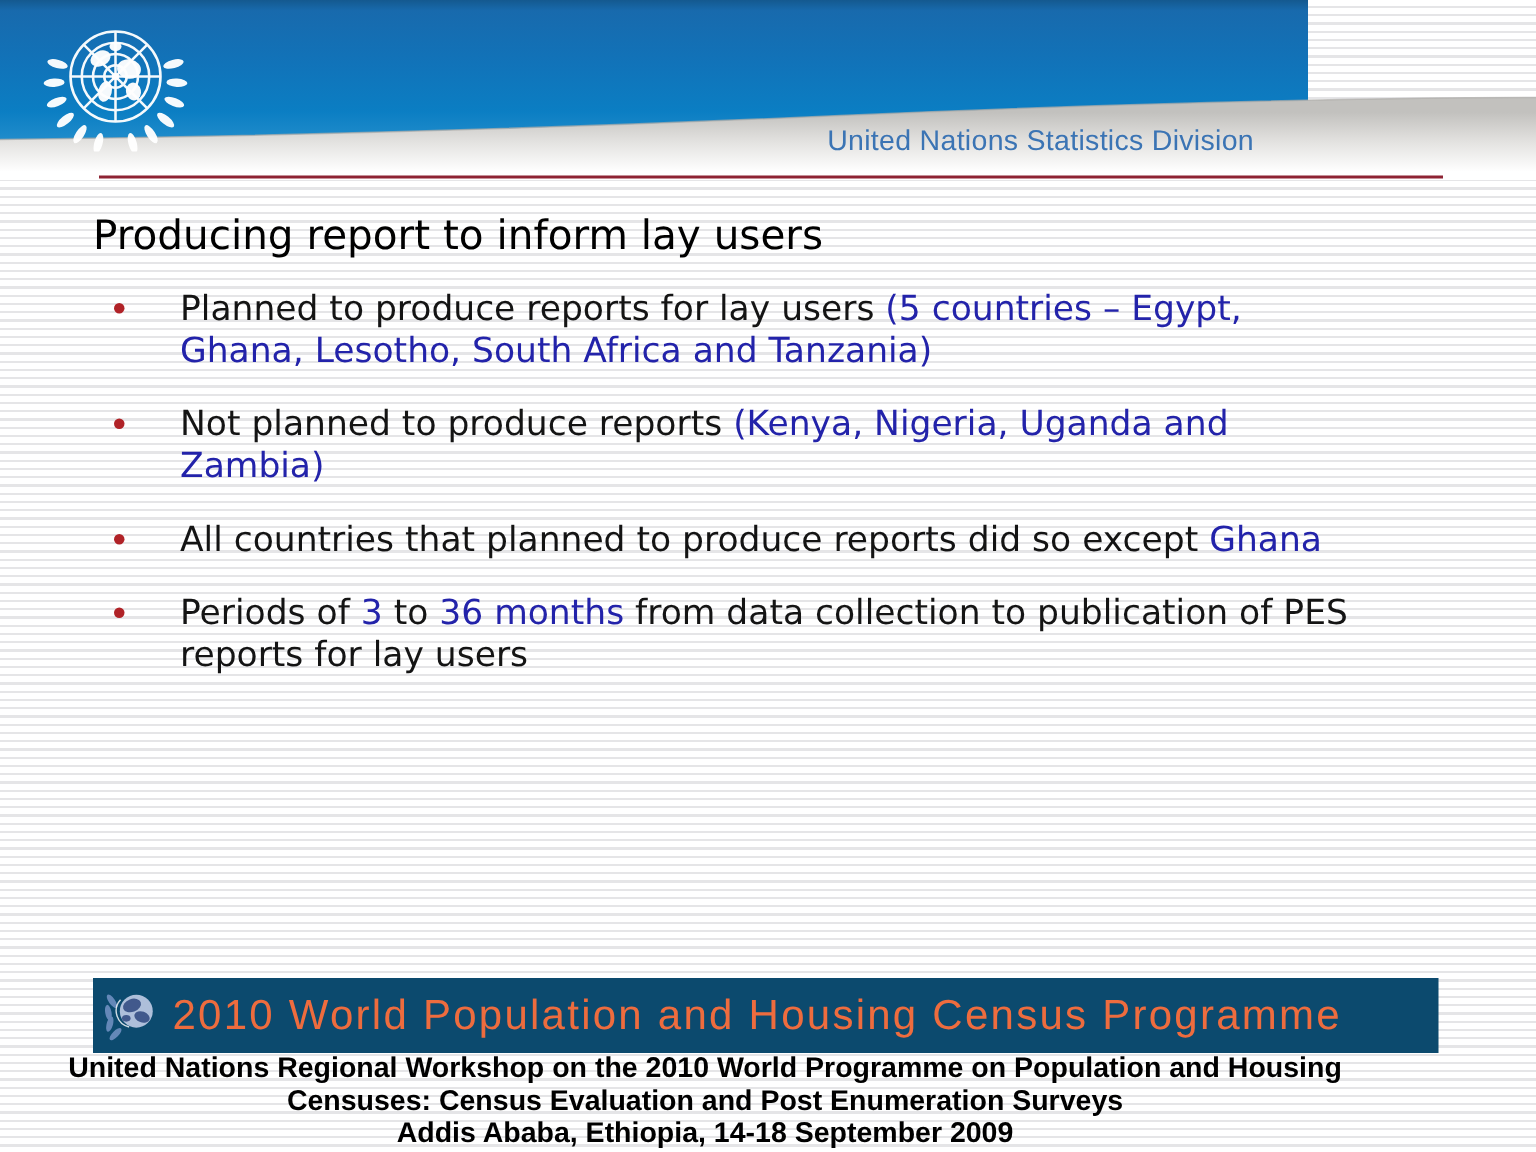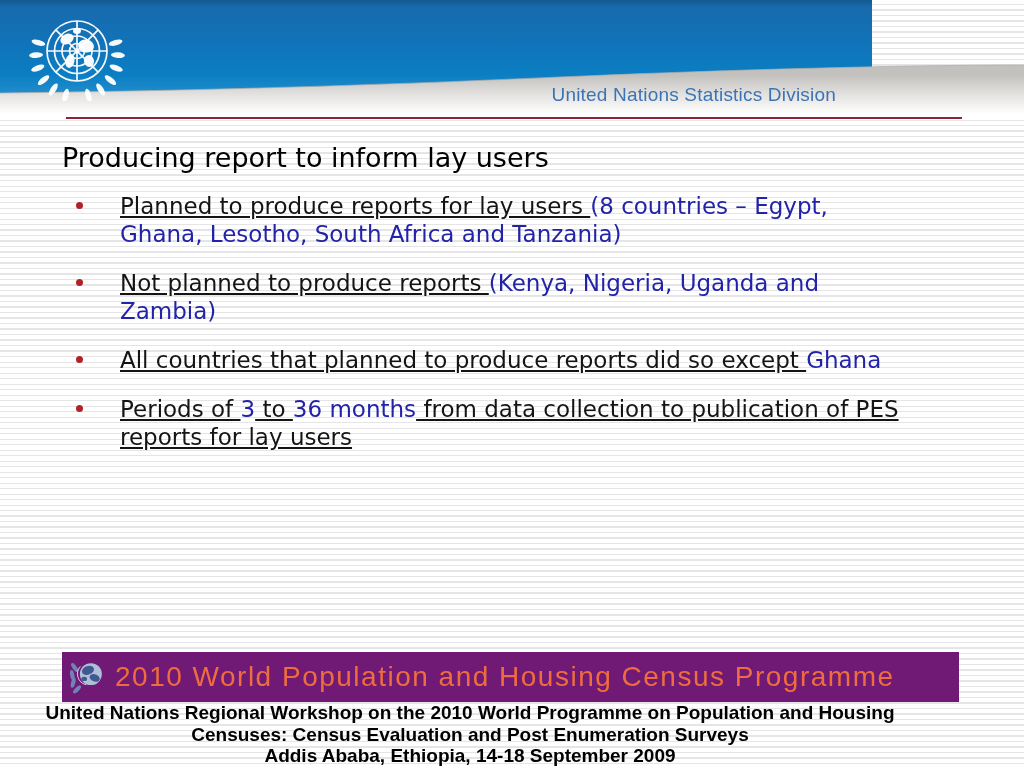--- a/index.html
+++ b/index.html
@@ -21,25 +21,25 @@
     background:var(--divider-maroon,#8e2333);}
   
   .slide-title{position:absolute;left:62px;top:142px;font-size:27px;font-weight:normal;
     color:#000;letter-spacing:0px;}
   ul.bullets{list-style:none;margin:0;padding:0;position:absolute;left:62px;top:192px;width:912px;}
   ul.bullets li{position:relative;padding-left:58px;margin-bottom:21px;}
   ul.bullets li:nth-child(4){}
   .dot{position:absolute;left:14px;top:10px;width:7px;height:7px;border-radius:50%;
     background:var(--bullet-red,#b02227);}
   .bline{font-size:23px;line-height:28px;white-space:nowrap;}
-  .seg-ink{color:#141414;text-decoration:underline;}
+  .seg-ink{color:#141414;}
   .seg-blue{color:var(--accent-blue,#2323aa);}
   
   .footer-logo-box{position:absolute;left:62px;top:652px;width:897px;height:50px;
-    background:#701a75;display:flex;align-items:center;}
+    background:#0c4a6e;display:flex;align-items:center;}
   .census-icon{margin-left:5px;flex:0 0 auto;}
   .programme-text{margin-left:6px;font-family:"Liberation Sans", sans-serif;
     font-size:28px;letter-spacing:1.5px;color:var(--programme-orange,#ee6c3e);white-space:nowrap;}
   .footer-text{position:absolute;left:0;top:702px;width:940px;text-align:center;
     font-family:"Liberation Sans", sans-serif;font-weight:bold;font-size:19px;
     line-height:21.5px;color:#000;}
   .footer-text div{white-space:nowrap;}
 </style>
 </head>
 <body>
@@ -121,21 +121,21 @@
   <div class="division-label">United Nations Statistics Division</div>
 </div>
 
 <div class="divider"></div>
 
 <div class="slide-title">Producing report to inform lay users</div>
 
 <ul class="bullets">
     <li>
       <span class="dot"></span>
-      <div class="bline"><span class="seg-ink">Planned to produce reports for lay users </span><span class="seg-blue">(8 countries – Egypt,</span></div>
+      <div class="bline"><span class="seg-ink">Planned to produce reports for lay users </span><span class="seg-blue">(5 countries – Egypt,</span></div>
       <div class="bline"><span class="seg-blue">Ghana, Lesotho, South Africa and Tanzania)</span></div>
     </li>
     <li>
       <span class="dot"></span>
       <div class="bline"><span class="seg-ink">Not planned to produce reports </span><span class="seg-blue">(Kenya, Nigeria, Uganda and</span></div>
       <div class="bline"><span class="seg-blue">Zambia)</span></div>
     </li>
     <li>
       <span class="dot"></span>
       <div class="bline"><span class="seg-ink">All countries that planned to produce reports did so except </span><span class="seg-blue">Ghana</span></div>

